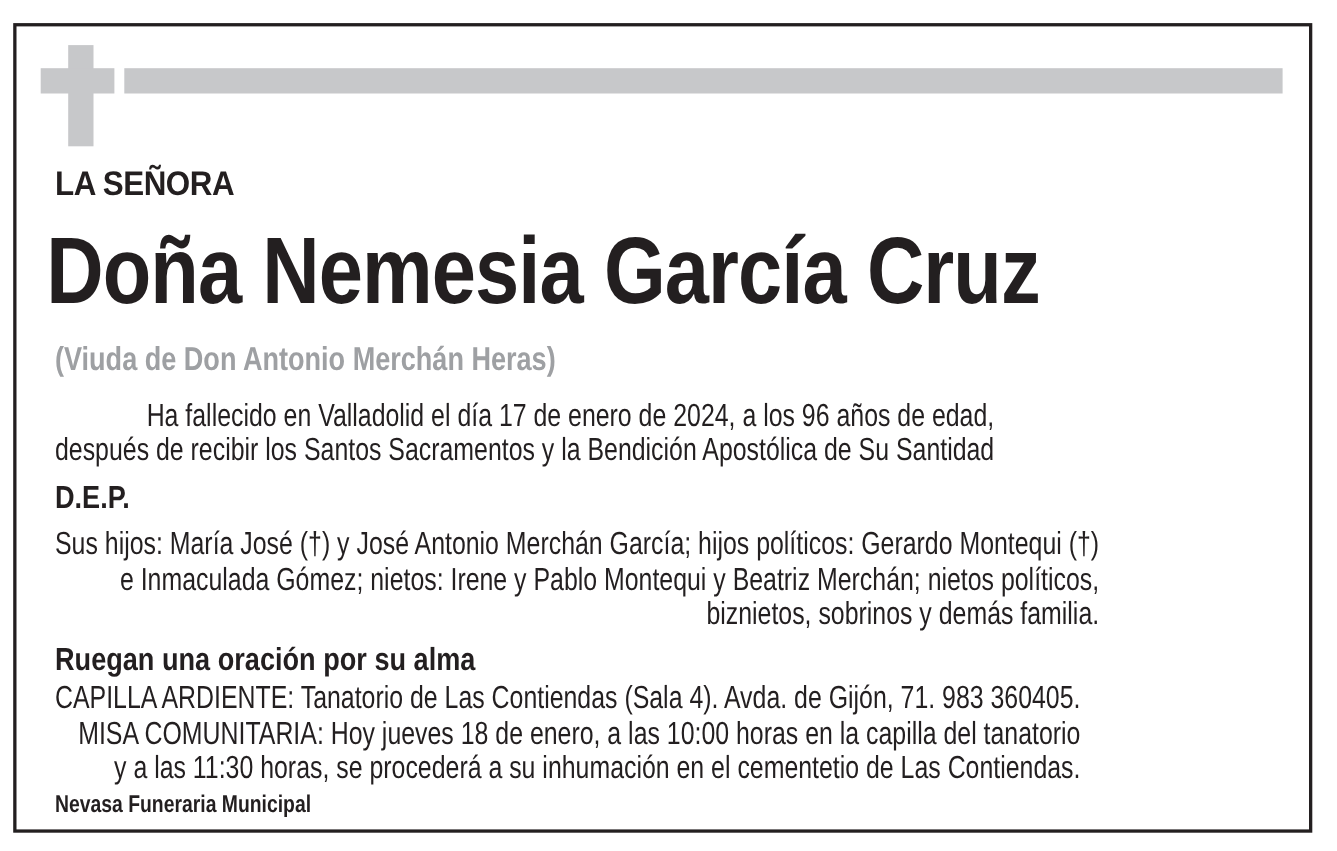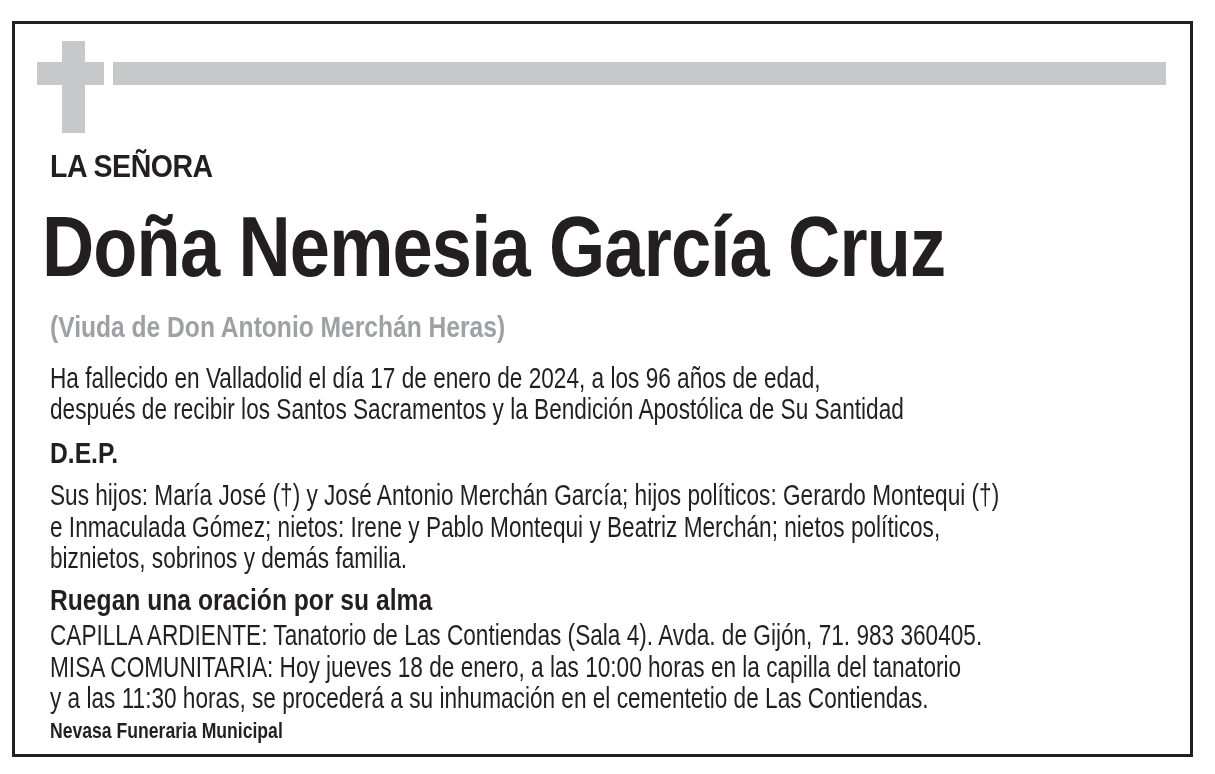--- a/index.html
+++ b/index.html
@@ -7,21 +7,21 @@
     --graphic-gray:#c7c8ca;
     --muted-gray:#9ea0a3;
     --paper:#ffffff;
   }
   html,body{margin:0;padding:0;}
   body{
     width:1215px;height:774px;background:var(--paper);
     font-family:"Liberation Sans",sans-serif;color:var(--ink);
     overflow:hidden;
   }
-  .page{position:relative;width:1175px;height:774px;background:var(--paper);}
+  .page{position:relative;width:1175px;height:774px;background:var(--paper);text-align:right;}
   .frame{
     position:absolute;left:12px;top:21px;width:1181px;height:736px;
     border:3px solid var(--ink);box-sizing:border-box;background:var(--paper);
   }
   .cross-v{position:absolute;left:62px;top:41px;width:23px;height:92px;background:var(--graphic-gray);}
   .cross-h{position:absolute;left:37px;top:62px;width:67px;height:23px;background:var(--graphic-gray);}
   .topbar{position:absolute;left:113px;top:62px;width:1053px;height:23px;background:var(--graphic-gray);}
 
   .txt{position:absolute;white-space:nowrap;transform-origin:0 0;}
   .honorific{

